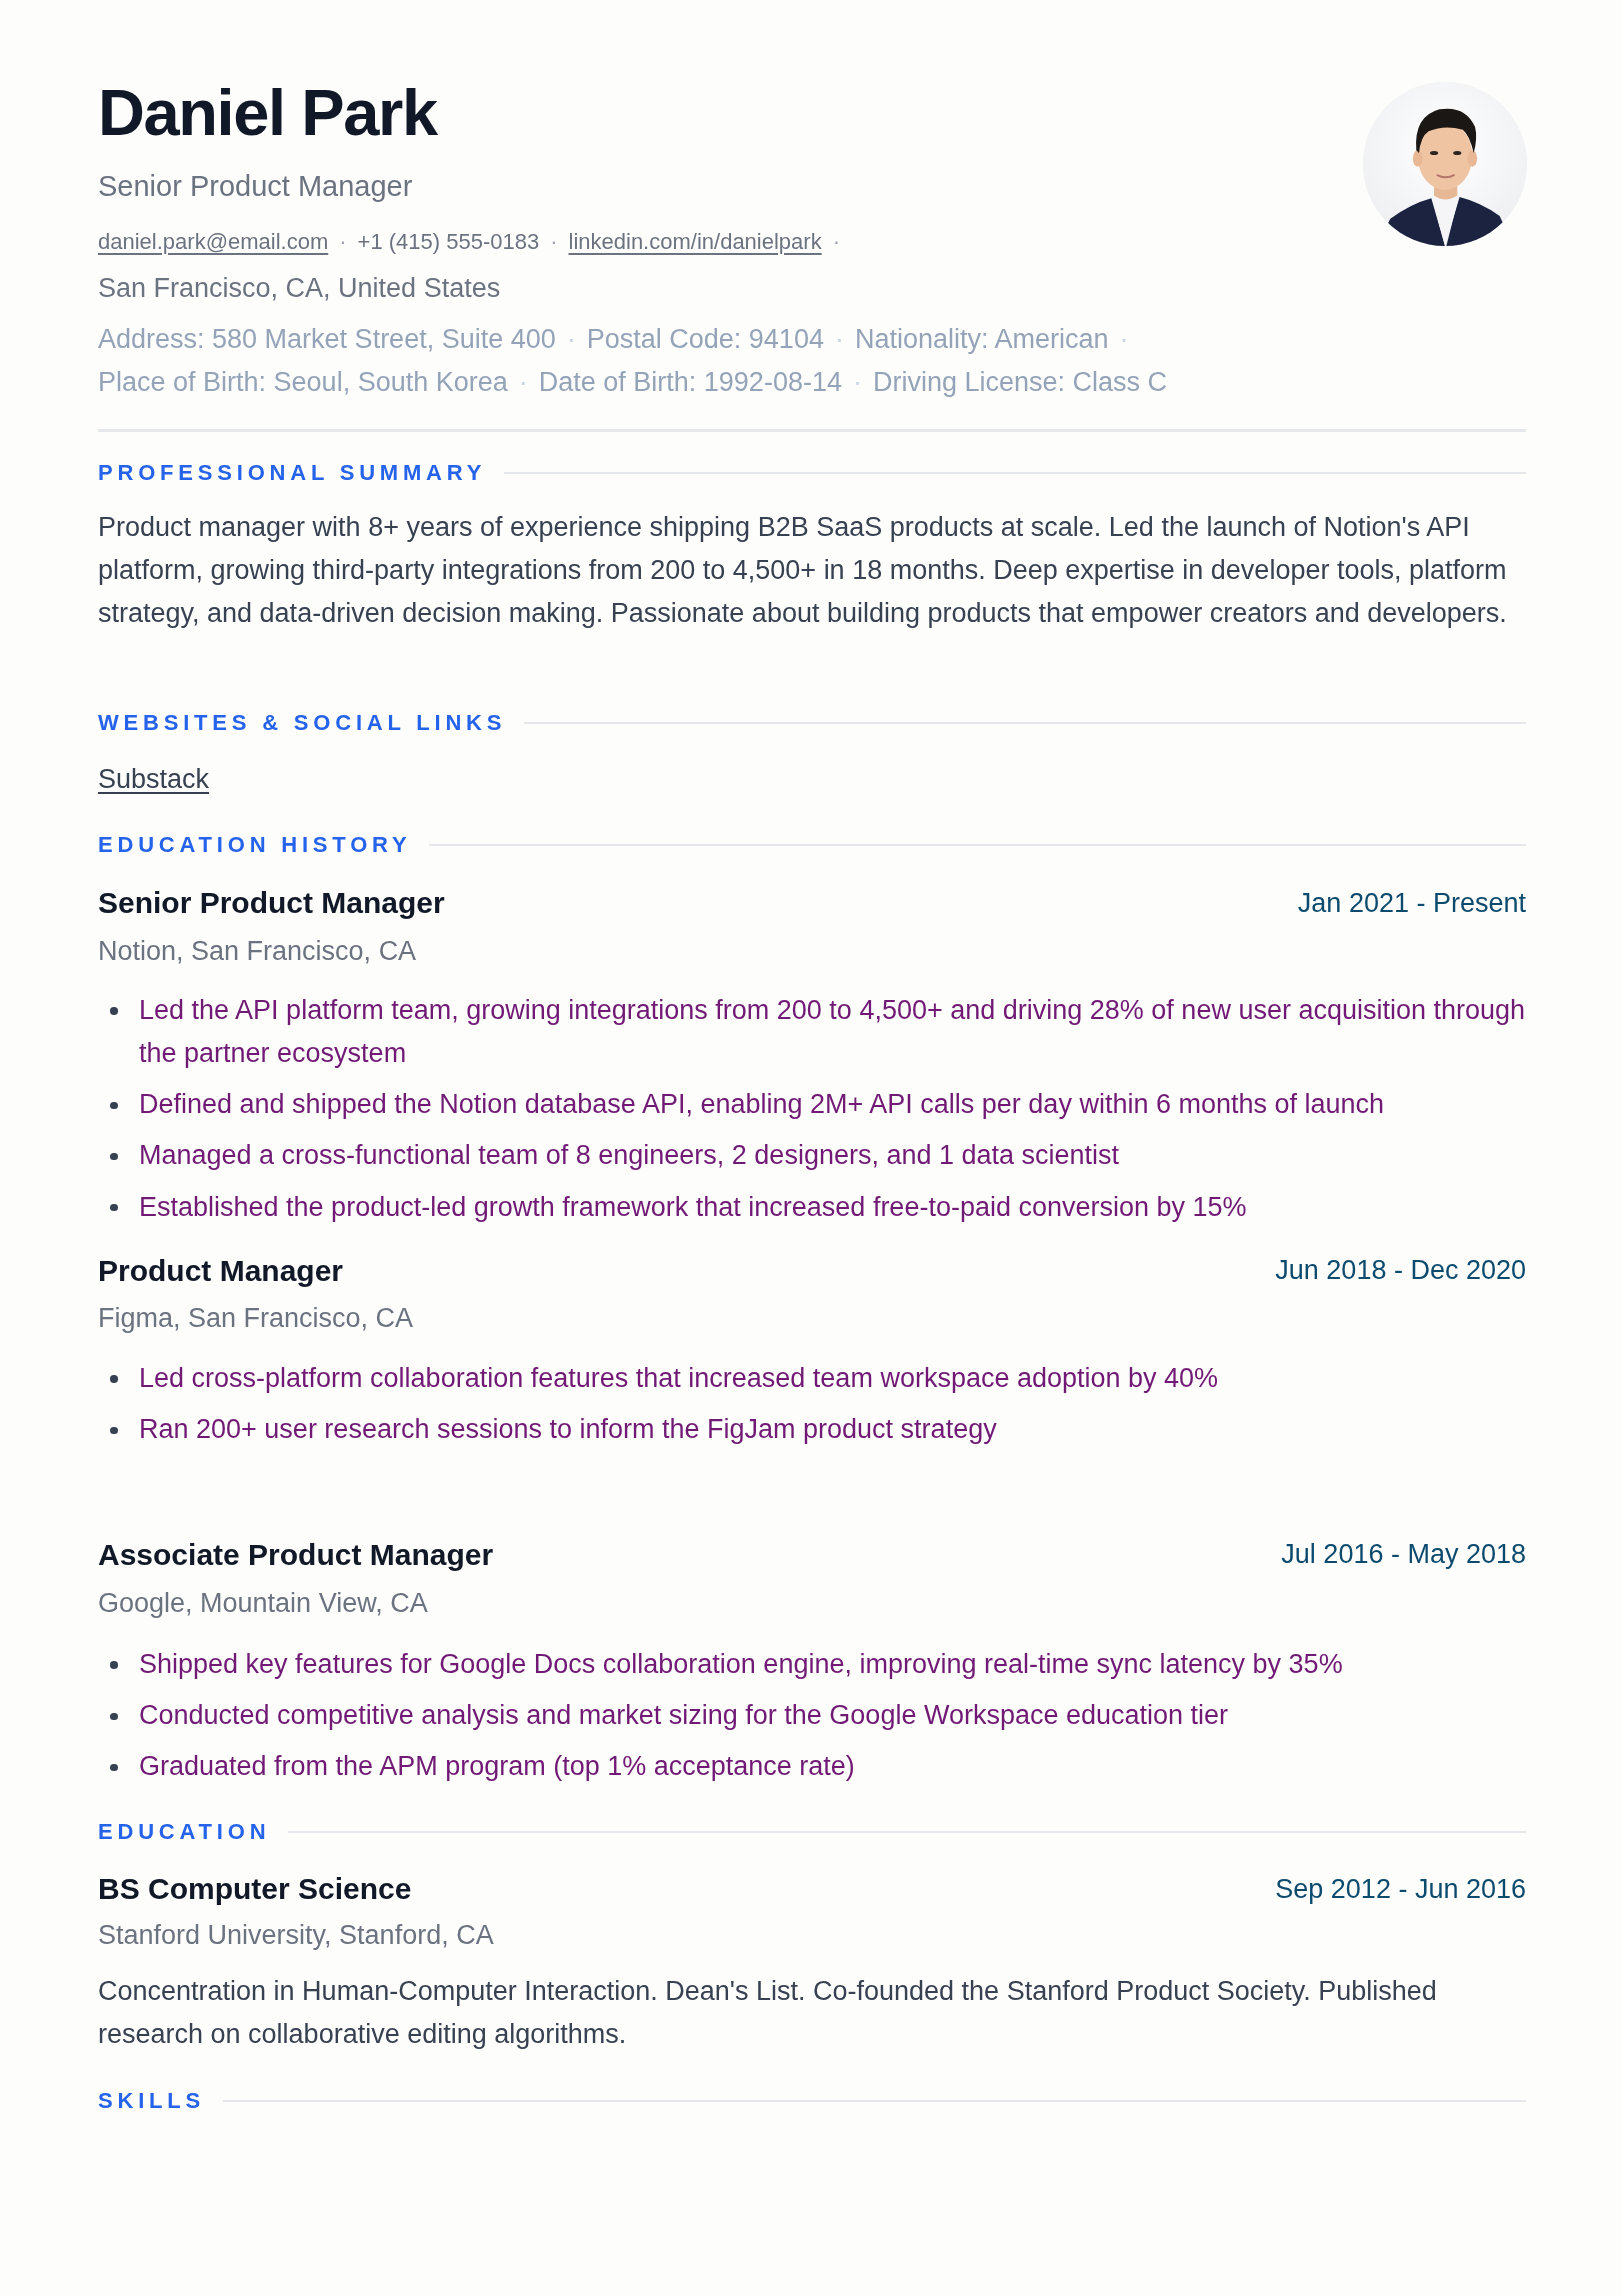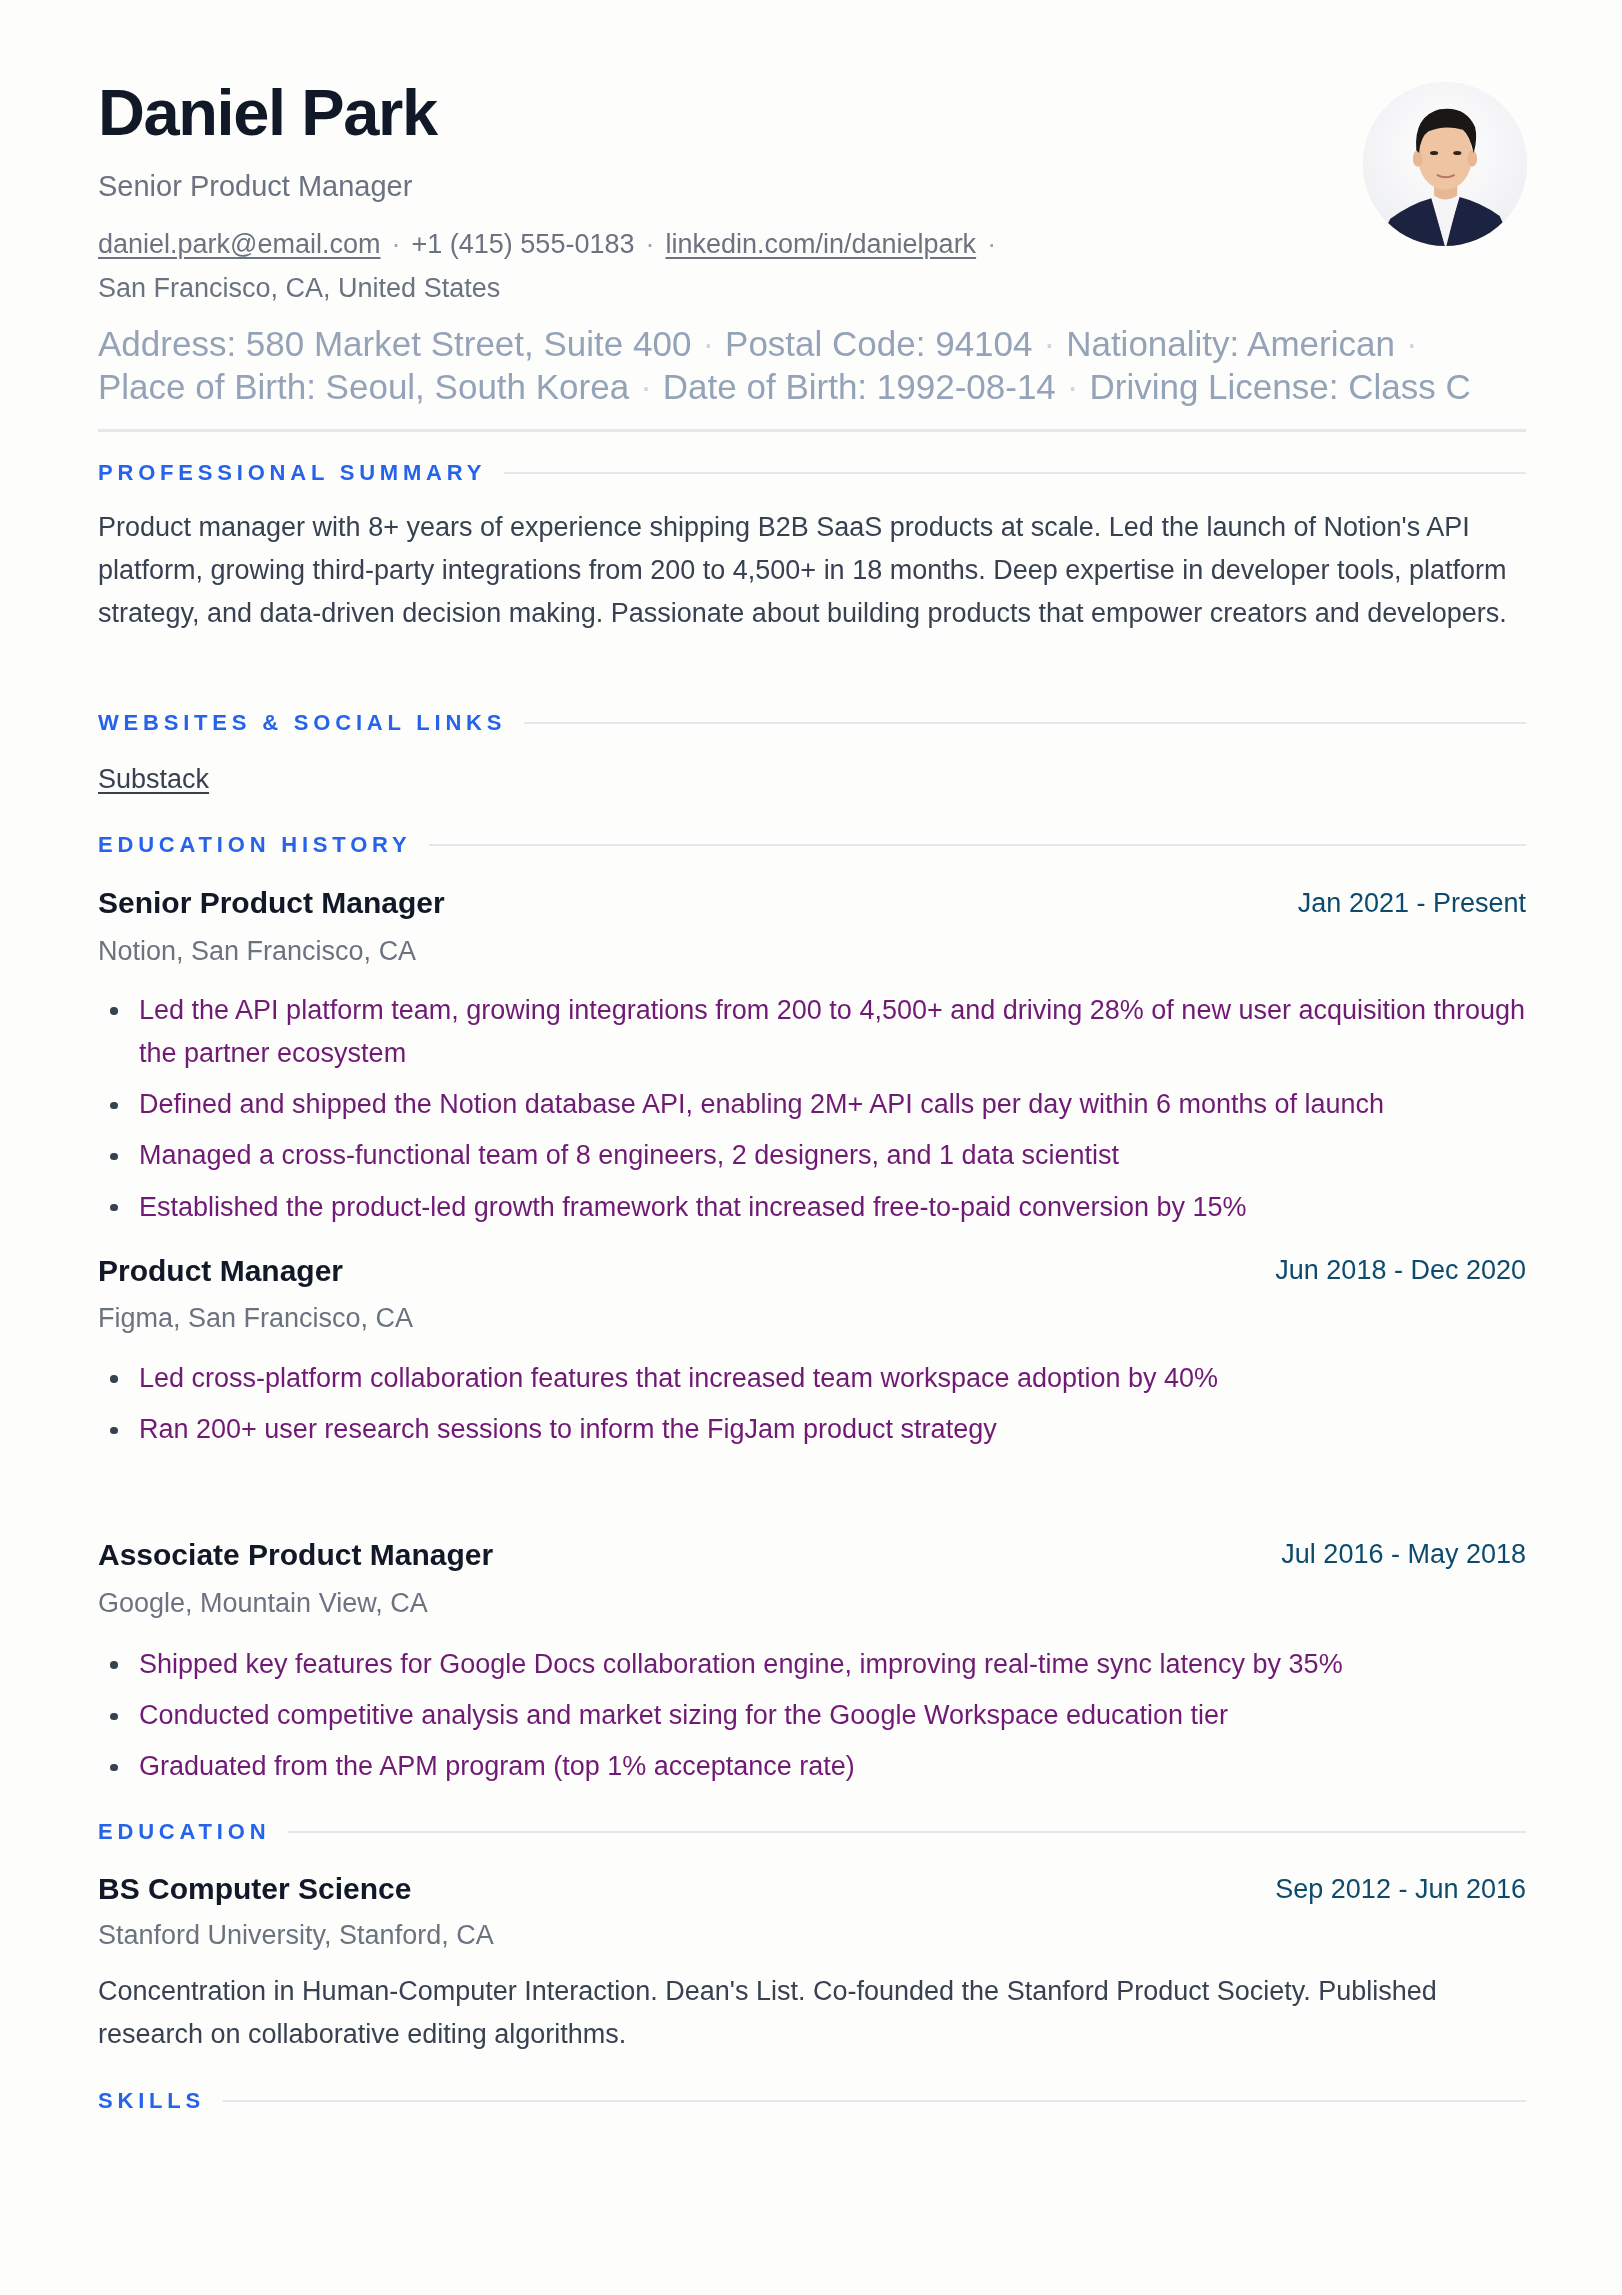--- a/index.html
+++ b/index.html
@@ -14,25 +14,25 @@
   .page { position: absolute; left: 98px; top: 0; width: 1428px; }
   .abs { position: absolute; }
 
   .name {
     left: 0; top: 80px;
     font-size: 65px; font-weight: 700; color: #111827;
     letter-spacing: -1.4px; line-height: 1;
     white-space: nowrap;
   }
   .title { left: 0; top: 170px; font-size: 29px; color: #6b7280; white-space: nowrap; }
-  .contact { left: 0; top: 229px; font-size: 27px; color: #6b7280; white-space: nowrap; }
+  .contact { left: 0; top: 229px; font-size: 22px; color: #6b7280; white-space: nowrap; }
   .contact a, .link { color: inherit; text-decoration: underline; text-underline-offset: 4.1px; text-decoration-thickness: 2px; }
   .sep { color: #9ca3af; margin: 0 11px; }
   .location { left: 0; top: 273px; font-size: 27px; color: #6b7280; white-space: nowrap; }
-  .meta { left: 0; font-size: 35px; color: #94a3b8; white-space: nowrap; }
+  .meta { left: 0; font-size: 27px; color: #94a3b8; white-space: nowrap; }
   .meta .sep { color: #cbd5e1; }
 
   .photo {
     position: absolute; left: 1265px; top: 82px;
     width: 164px; height: 164px; border-radius: 50%;
     overflow: hidden; background: #f2f2f4;
   }
 
   .divider { left: 0; width: 1428px; height: 2.7px; background: #e5e7eb; }
 

